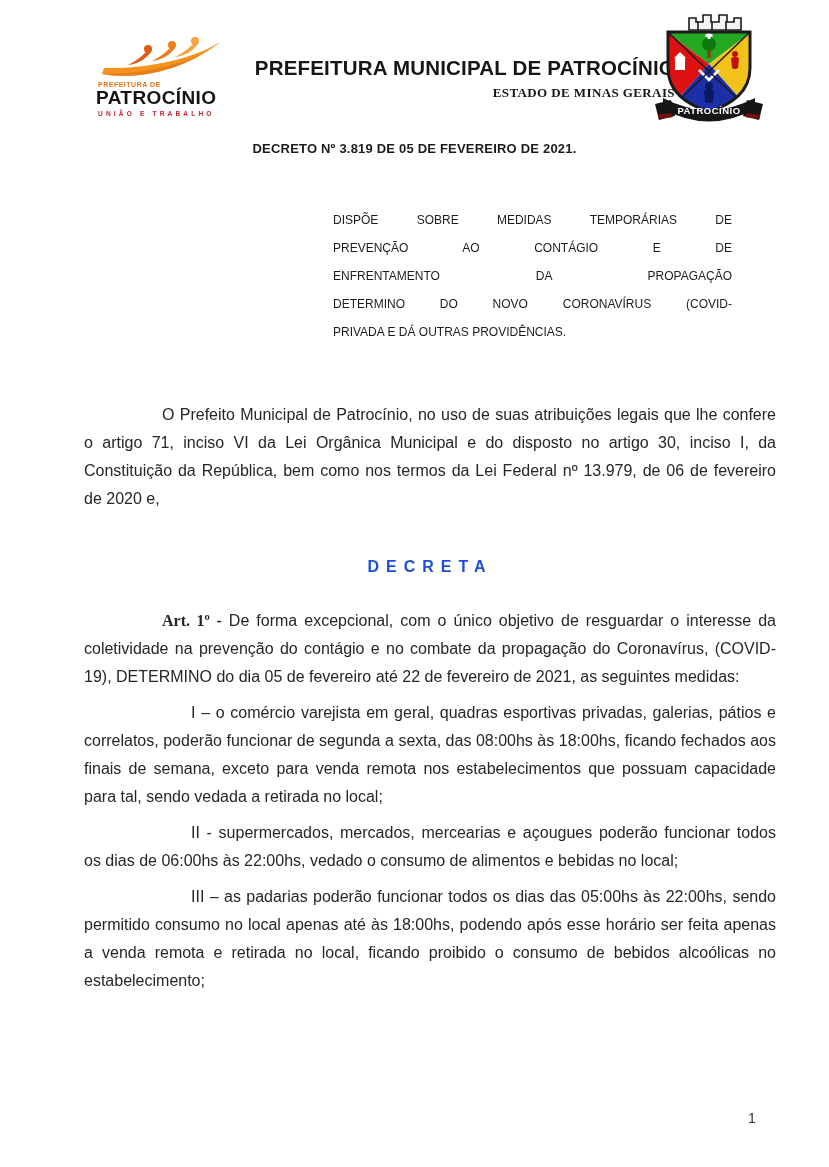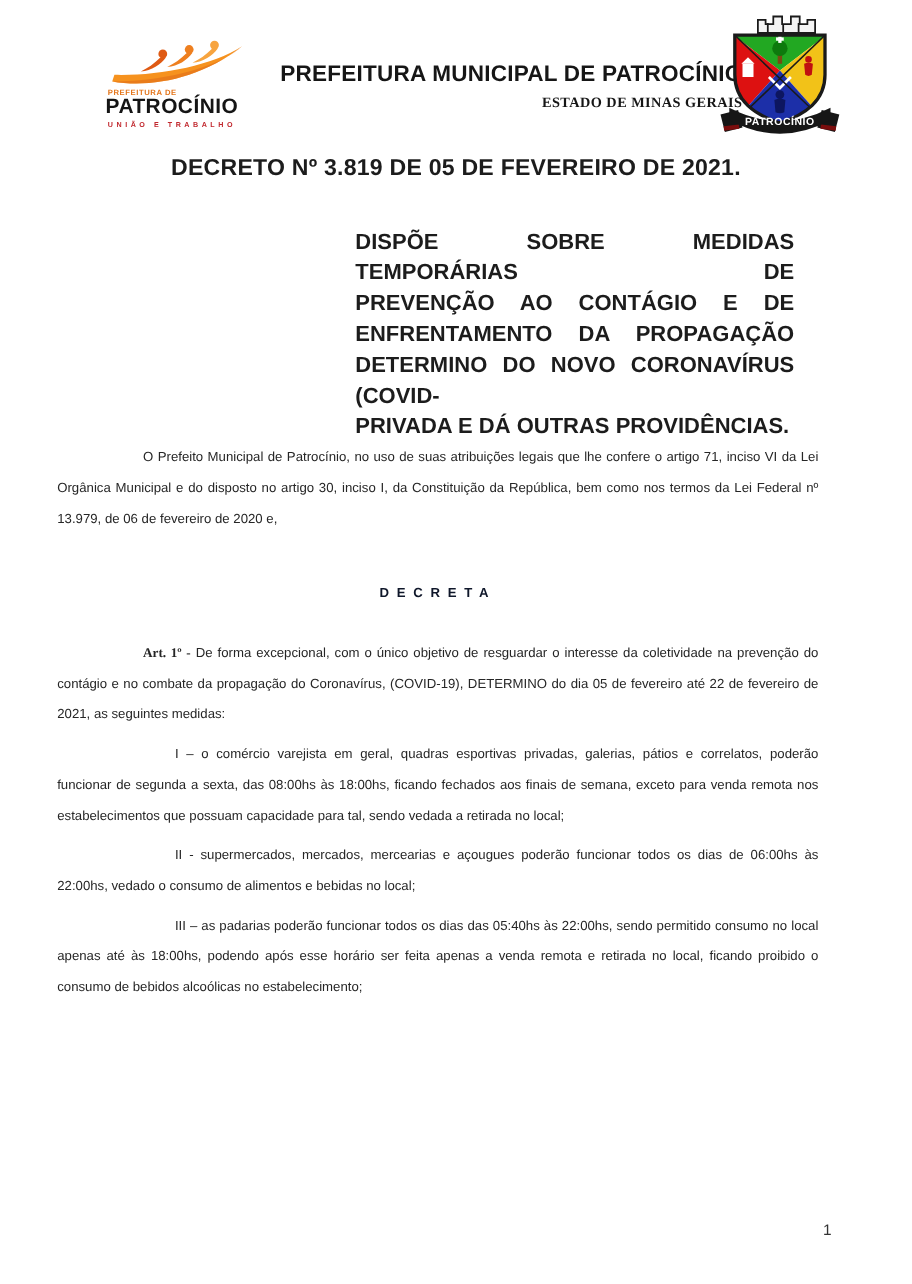--- a/index.html
+++ b/index.html
@@ -16,33 +16,33 @@
   .logo-motto { font-size:6.5px; font-weight:bold; color:#c1272d; letter-spacing:3.2px; margin:2px 0 0 4px; }
 
   .org-block { position:absolute; left:195px; top:56px; width:480px; text-align:right; }
   .org-name  { font-size:20.5px; font-weight:bold; color:#161616; letter-spacing:.2px; }
   .org-state { font-family:"Liberation Serif", serif; font-size:13px; font-weight:bold; color:#161616; margin-top:5px; letter-spacing:.4px; }
 
   .coat { position:absolute; left:651px; top:8px; width:116px; height:128px; }
 
   
   .doc-title { position:absolute; left:0; top:141px; width:829px; text-align:center;
-               font-size:21px; font-weight:bold; color:#1c1c1c; letter-spacing:.2px; }
+               font-size:13px; font-weight:bold; color:#1c1c1c; letter-spacing:.2px; }
 
-  .ementa { position:absolute; left:323px; top:206px; width:399px;
-            font-size:20px; font-weight:bold; color:#1c1c1c; line-height:28px; }
+  .ementa { position:absolute; left:333px; top:206px; width:399px;
+            font-size:12px; font-weight:normal; color:#1c1c1c; line-height:28px; }
   .ementa .eline { text-align:justify; text-align-last:justify; }
   .ementa .eline:last-child { text-align-last:left; }
 
-  .doc { position:absolute; left:52px; top:401px; width:692px;
-         font-size:12px; line-height:28px; text-align:justify; }
+  .doc { position:absolute; left:84px; top:401px; width:692px;
+         font-size:16px; line-height:28px; text-align:justify; }
   .doc p { margin:0; }
   .preamble { text-indent:78px; }
   .decreta  { margin-top:40px !important; text-align:center; font-weight:bold;
-              letter-spacing:7px; color:#0f172a; }
+              letter-spacing:7px; color:#1d4ed8; }
   .article  { margin-top:26px !important; text-indent:78px; }
   .item     { margin-top:8px  !important; text-indent:107px; }
   .bold-lead { font-weight:bold;font-family:Liberation Serif, serif; }
 
   .page-number { position:absolute; left:742px; top:1110px; width:20px; text-align:center;
                  font-size:14px; color:#333; }
 </style>
 </head>
 <body>
 
@@ -136,18 +136,18 @@
     <div class="eline">DETERMINO DO NOVO CORONAVÍRUS (COVID-</div>
     <div class="eline">PRIVADA E DÁ OUTRAS PROVIDÊNCIAS.</div>
   </div>
 
   <div class="doc">
     <p class="preamble">O Prefeito Municipal de Patrocínio, no uso de suas atribuições legais que lhe confere o artigo 71, inciso VI da Lei Orgânica Municipal e do disposto no artigo 30, inciso I, da Constituição da República, bem como nos termos da Lei Federal nº 13.979, de 06 de fevereiro de 2020 e,</p>
     <p class="decreta">DECRETA</p>
     <p class="article"><span class="bold-lead">Art. 1º -</span><span> De forma excepcional, com o único objetivo de resguardar o interesse da coletividade na prevenção do contágio e no combate da propagação do Coronavírus, (COVID-19), DETERMINO do dia 05 de fevereiro até 22 de fevereiro de 2021, as seguintes medidas:</span></p>
     <p class="item">I – o comércio varejista em geral, quadras esportivas privadas, galerias, pátios e correlatos, poderão funcionar de segunda a sexta, das 08:00hs às 18:00hs, ficando fechados aos finais de semana, exceto para venda remota nos estabelecimentos que possuam capacidade para tal, sendo vedada a retirada no local;</p>
     <p class="item">II - supermercados, mercados, mercearias e açougues poderão funcionar todos os dias de 06:00hs às 22:00hs, vedado o consumo de alimentos e bebidas no local;</p>
-    <p class="item">III – as padarias poderão funcionar todos os dias das 05:40hs às 22:00hs, sendo permitido consumo no local apenas até às 18:00hs, podendo após esse horário ser feita apenas a venda remota e retirada no local, ficando proibido o consumo de bebidos alcoólicas no estabelecimento;</p>
+    <p class="item">III – as padarias poderão funcionar todos os dias das 05:00hs às 22:00hs, sendo permitido consumo no local apenas até às 18:00hs, podendo após esse horário ser feita apenas a venda remota e retirada no local, ficando proibido o consumo de bebidos alcoólicas no estabelecimento;</p>
   </div>
 
   <div class="page-number">1</div>
 
 </div>
 
 </body></html>

